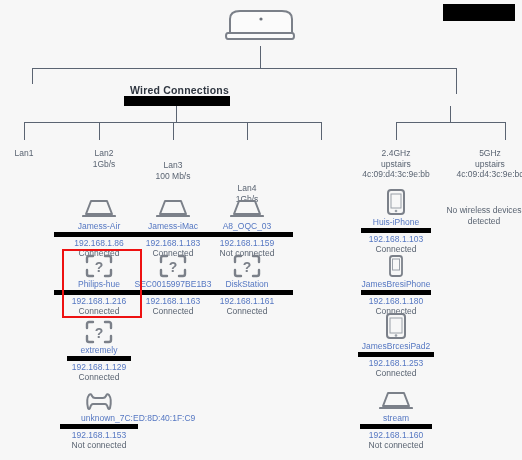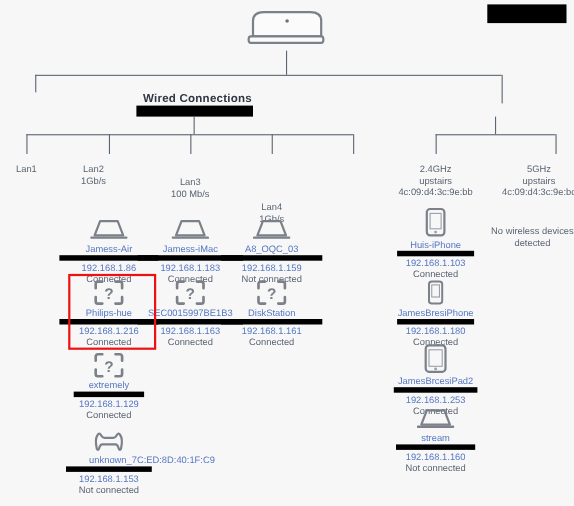--- a/index.html
+++ b/index.html
@@ -105,21 +105,21 @@
   <div class="line-v" style="left:24px;top:122px;height:18px;"></div>
   <div class="line-v" style="left:99px;top:122px;height:18px;"></div>
   <div class="line-v" style="left:173px;top:122px;height:18px;"></div>
   <div class="line-v" style="left:247px;top:122px;height:18px;"></div>
   <div class="line-v" style="left:321px;top:122px;height:18px;"></div>
 
   <div class="port" style="left:-26px;top:148px;width:100px;">
     <span class="l1">Lan1</span>
     <span class="l2"></span>
   </div>
-  <div class="port" style="left:35px;top:148px;width:100px;">
+  <div class="port" style="left:54px;top:148px;width:100px;">
     <span class="l1">Lan2</span>
     <span class="l2">1Gb/s</span>
   </div>
   <div class="port" style="left:123px;top:160px;width:100px;">
     <span class="l1">Lan3</span>
     <span class="l2">100 Mb/s</span>
   </div>
   <div class="port" style="left:197px;top:148px;width:100px;margin-top:35px;">
     <span class="l1">Lan4</span>
     <span class="l2">1Gb/s</span>
@@ -290,21 +290,21 @@
           <rect x="5" y="6" width="12" height="15" fill="none" stroke="#9aa0a8" stroke-width="1"></rect>
           <circle cx="11" cy="23.5" r="1.3" fill="#9aa0a8"></circle>
         </svg>
     </div>
     <div class="nm">JamesBrcesiPad2</div>
     <div class="bar" style="width:76px;"></div>
     <div class="ip">192.168.1.253</div>
     <div class="st">Connected</div>
   </div>
 
-  <div class="dev" style="left:348px;top:366px;">
+  <div class="dev" style="left:348px;top:386px;">
     <div class="ico">
       <svg width="34" height="22" viewBox="0 0 34 22">
           <path d="M9 3 h16 l5 13 h-26 z" fill="none" stroke="#7b8089" stroke-width="2" stroke-linejoin="round"></path>
           <path d="M1 18 h32" stroke="#7b8089" stroke-width="2.2" stroke-linecap="round"></path>
         </svg>
     </div>
     <div class="nm">stream</div>
     <div class="bar" style="width:72px;"></div>
     <div class="ip">192.168.1.160</div>
     <div class="st">Not connected</div>

